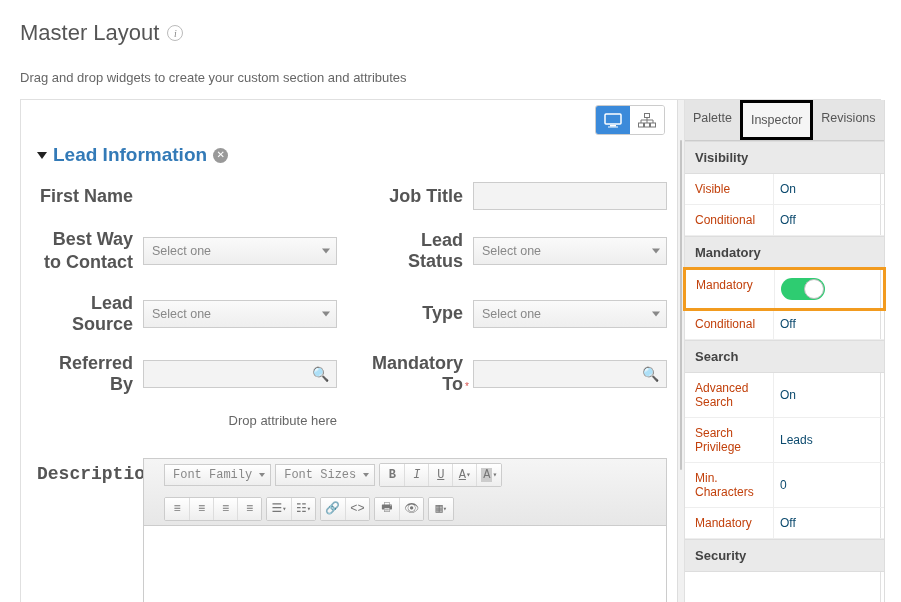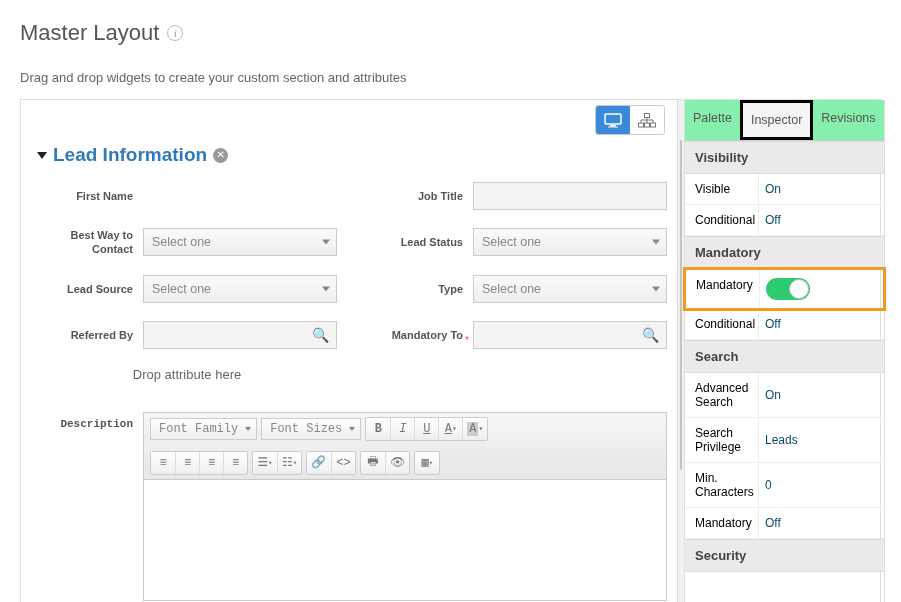--- a/index.html
+++ b/index.html
@@ -14,49 +14,49 @@
 .view-toggles { position: absolute; top: 5px; right: 12px; display: flex; border: 1px solid #ccc; border-radius: 3px; overflow: hidden; }
 .view-btn { width: 34px; height: 28px; display: flex; align-items: center; justify-content: center; background: #fff; cursor: pointer; }
 .view-btn.active { background: #3b8ada; }
 .section-header { display: flex; align-items: center; gap: 6px; margin: 32px 0 16px 6px; }
 .triangle { width: 0; height: 0; border-left: 5px solid transparent; border-right: 5px solid transparent; border-top: 7px solid #222; }
 .section-title { color: #337ab7; font-size: 19px; font-weight: 700; }
 .remove-section { width: 15px; height: 15px; border-radius: 50%; background: #999; color: #fff; display: flex; align-items: center; justify-content: center; font-size: 10px; cursor: pointer; line-height: 1; }
 .form-grid { display: grid; grid-template-columns: repeat(2, 300px); column-gap: 30px; row-gap: 18px; padding-left: 6px; }
 .field-row { display: flex; align-items: center; gap: 10px; }
 .field-row.highlight { border: 3px solid #f29b1f; padding: 8px 6px; margin: -8px -6px; }
-.field-label { width: 96px; text-align: right; font-size: 11px; color: #555; font-weight: 700; }
+.field-label { width: 96px; text-align: right; font-size: 18px; color: #555; font-weight: 700; }
 .req { color: #d9534f; padding-right: 2px; }
 .field-ctrl { flex: 1; display: flex; gap: 6px; }
 .select-box, .text-input { height: 28px; border: 1px solid #ccc; background: linear-gradient(#fafafa,#eee); font-size: 12.5px; color: #888; display: flex; align-items: center; padding: 0 8px; position: relative; }
 .text-input { background: #f3f3f3; }
 .select-box .caret { position: absolute; right: 6px; top: 50%; transform: translateY(-50%); width: 0; height: 0; border-left: 4px solid transparent; border-right: 4px solid transparent; border-top: 5px solid #888; }
 .search-icon { position: absolute; right: 6px; top: 50%; transform: translateY(-50%); font-size: 14px; color: #888; }
-.drop-hint { text-align: center; color: #666; font-size: 13px; }
+.drop-hint { text-align: right; color: #666; font-size: 13px; }
 .desc-row { grid-column: 1 / span 2; display: flex; align-items: flex-start; gap: 10px; margin-top: 12px; font-family: Liberation Mono, monospace; }
 .rte { flex: 1; border: 1px solid #ccc; }
-.rte-toolbar { background: linear-gradient(#f5f5f5,#e7e7e7); border-bottom: 1px solid #ccc; padding: 4px 6px; display: flex; flex-wrap: wrap; align-items: center; gap: 4px; }
+.rte-toolbar { background: linear-gradient(#f5f5f5,#e7e7e7); border-bottom: 1px solid #ccc; padding: 4px 20px; display: flex; flex-wrap: wrap; align-items: center; gap: 4px; }
 .rte-group { display: flex; border: 1px solid #ccc; border-radius: 2px; overflow: hidden; background: #fff; }
 .rte-btn { min-width: 24px; height: 22px; display: flex; align-items: center; justify-content: center; font-size: 12px; color: #777; cursor: pointer; padding: 0 4px; background:linear-gradient(#fff,#eee);}
 .rte-btn + .rte-btn { border-left: 1px solid #ddd; }
 .rte-select { height: 22px; border: 1px solid #ccc; background: linear-gradient(#fff,#eee); font-size: 12px; color: #888; padding: 0 18px 0 8px; position: relative; display: flex; align-items: center; }
 .rte-select .caret { position: absolute; right: 5px; border-left: 3px solid transparent; border-right: 3px solid transparent; border-top: 4px solid #888; }
 .rte-body { height: 120px; background: #fff; }
 .scrollbar-v { width: 16px; background: #f1f1f1; border-left: 1px solid #ddd; position: relative; }
 .scrollbar-thumb { position: absolute; left: 2px; right: 2px; background: #c4c4c4; border-radius: 2px; }
 
 .sidebar { width: 196px; border-left: 1px solid #e0e0e0; display: flex; }
 .side-content { flex: 1; }
 .tabs { display: flex; border-bottom: 1px solid #ccc; }
-.tab { padding: 10px 8px; font-size: 12.5px; color: #555; cursor: pointer; background: #86efac; }
+.tab { padding: 10px 8px; font-size: 12.5px; color: #555; cursor: pointer; background: #e5e5e5; }
 .tab.active { border: 3px solid #000000; background: #f5f5f5; }
 .tab:not(.active) { border-top: 1px solid transparent; }
 .panel-group-title { background: #eaeaea; padding: 8px 10px; font-size: 13px; font-weight: 700; color: #444; border-bottom: 1px solid #ddd; border-top: 1px solid #ddd; }
 .prop-row { display: flex; border-bottom: 1px solid #eee; }
-.prop-label { width: 74px; padding: 8px 6px 8px 10px; font-size: 12px; color: #000000; border-right: 1px solid #eee; }
+.prop-label { width: 89px; padding: 8px 6px 8px 10px; font-size: 12px; color: #c2410c; border-right: 1px solid #eee; }
 .prop-value { flex: 1; padding: 8px 6px; font-size: 12px; color: #0c4a6e; display: flex; align-items: center; }
 .prop-row.highlight { border: 3px solid #f29b1f; margin: -2px; position: relative; z-index: 1; }
 .toggle { width: 44px; height: 22px; background: #2ecc71; border-radius: 11px; position: relative; }
 .toggle .knob { position: absolute; right: 1px; top: 1px; width: 20px; height: 20px; border-radius: 50%; background: #fff; border: 1px solid #bbb; }
 .icon-monitor svg, .icon-sitemap svg { display: block; }
 .assigned-req { font-size: 10px; color: #d9534f; margin-top: -14px; margin-left: 98px; }
 </style>
 </head>
 <body>
 

